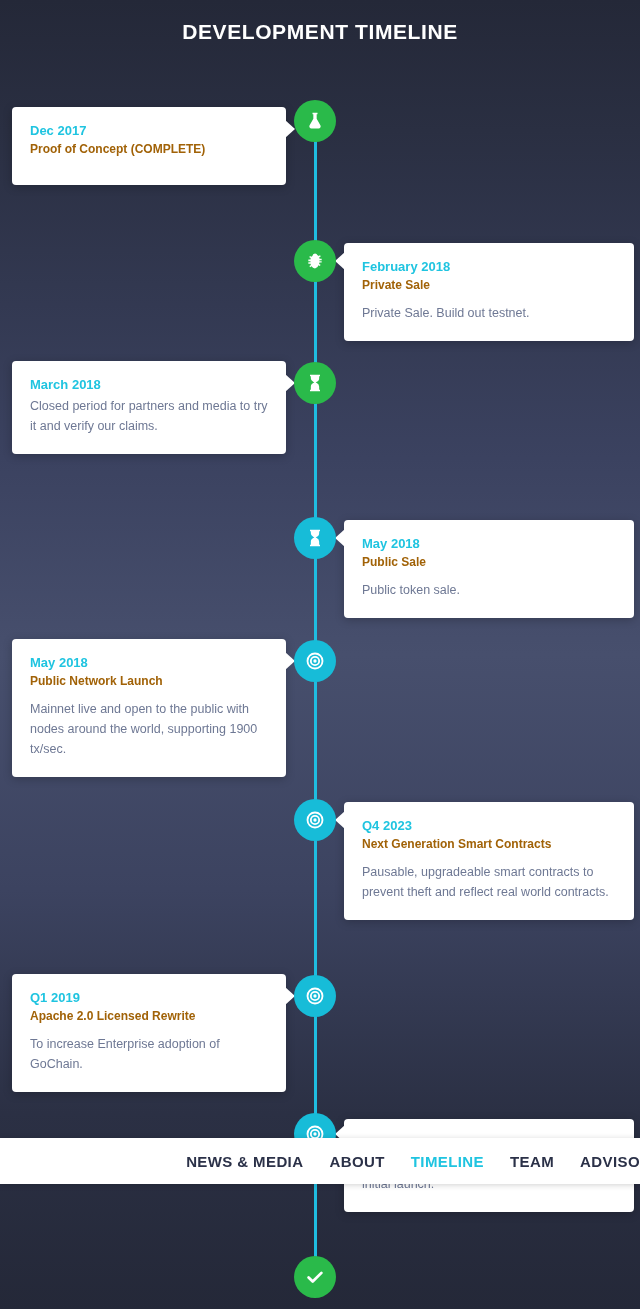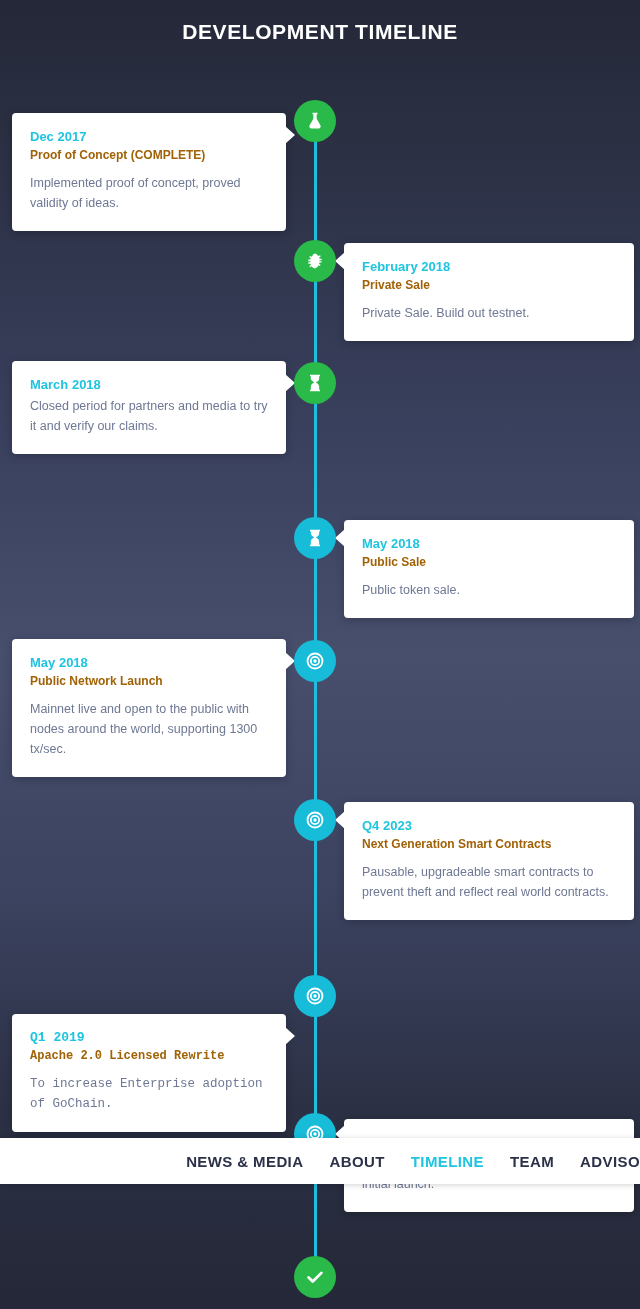--- a/index.html
+++ b/index.html
@@ -146,24 +146,23 @@
   <div class="spine" data-name="timeline-spine"></div>
 
   <div id="entries" data-name="timeline-entries">
       <div class="marker green" data-name="timeline-marker-1" style="top: 100px;">
         <span data-name="flask-icon">
           <svg width="20" height="20" viewBox="0 0 24 24">
             <path fill="white" d="M9 2h6v2h-1v5.2l4.6 8.2A2.6 2.6 0 0 1 16.4 21H7.6a2.6 2.6 0 0 1-2.2-3.6L10 9.2V4H9V2z"></path>
           </svg>
         </span>
       </div>
-      <div class="card left" data-name="timeline-card-1" style="top: 113px; --notch: 13px;">
+      <div class="card left" data-name="timeline-card-1" style="top: 107px; --notch: 13px;">
         <div class="card-date" data-name="card-date">Dec 2017</div>
         <div class="card-title" data-name="card-title">Proof of Concept (COMPLETE)</div>
-        <div class="card-body" data-name="card-body">Implemented proof of concept, proved validity of ideas.</div>
       </div>
       <div class="marker green" data-name="timeline-marker-2" style="top: 240px;">
         <span data-name="bug-icon">
           <svg width="20" height="20" viewBox="0 0 24 24">
             <path fill="white" d="M12 3a3.2 3.2 0 0 1 3 2.1 6 6 0 0 1 1.2.9l1.9-1 .8 1.5-1.8 1c.2.6.3 1.2.3 1.8H20v1.7h-2.6v1.2H20v1.7h-2.7c-.1.6-.2 1.2-.4 1.7l1.8 1-.8 1.5-1.8-1A5 5 0 0 1 12 21a5 5 0 0 1-4.1-2.6l-1.8 1-.8-1.5 1.8-1c-.2-.5-.3-1.1-.4-1.7H4v-1.7h2.6v-1.2H4V10.3h2.6c0-.6.1-1.2.3-1.8l-1.8-1 .8-1.5 1.9 1c.4-.4.8-.7 1.2-.9A3.2 3.2 0 0 1 12 3zm-1.6 6.2h3.2v1.6h-3.2V9.2zm0 3.4h3.2v1.6h-3.2v-1.6z"></path>
           </svg>
         </span>
       </div>
       <div class="card right" data-name="timeline-card-2" style="top: 243px; --notch: 9px;">
         <div class="card-date" data-name="card-date">February 2018</div>
@@ -198,21 +197,21 @@
           <svg width="20" height="20" viewBox="0 0 24 24">
             <circle cx="12" cy="12" r="9" fill="none" stroke="white" stroke-width="2.2"></circle>
             <circle cx="12" cy="12" r="5" fill="none" stroke="white" stroke-width="2.2"></circle>
             <circle cx="12" cy="12" r="2" fill="white"></circle>
           </svg>
         </span>
       </div>
       <div class="card left" data-name="timeline-card-5" style="top: 639px; --notch: 13px;">
         <div class="card-date" data-name="card-date">May 2018</div>
         <div class="card-title" data-name="card-title">Public Network Launch</div>
-        <div class="card-body" data-name="card-body">Mainnet live and open to the public with nodes around the world, supporting 1300 tx/sec.</div>
+        <div class="card-body" data-name="card-body">Mainnet live and open to the public with nodes around the world, supporting 1900 tx/sec.</div>
       </div>
       <div class="marker cyan" data-name="timeline-marker-6" style="top: 799px;">
         <span data-name="target-icon">
           <svg width="20" height="20" viewBox="0 0 24 24">
             <circle cx="12" cy="12" r="9" fill="none" stroke="white" stroke-width="2.2"></circle>
             <circle cx="12" cy="12" r="5" fill="none" stroke="white" stroke-width="2.2"></circle>
             <circle cx="12" cy="12" r="2" fill="white"></circle>
           </svg>
         </span>
       </div>
@@ -223,21 +222,21 @@
       </div>
       <div class="marker cyan" data-name="timeline-marker-7" style="top: 975px;">
         <span data-name="target-icon">
           <svg width="20" height="20" viewBox="0 0 24 24">
             <circle cx="12" cy="12" r="9" fill="none" stroke="white" stroke-width="2.2"></circle>
             <circle cx="12" cy="12" r="5" fill="none" stroke="white" stroke-width="2.2"></circle>
             <circle cx="12" cy="12" r="2" fill="white"></circle>
           </svg>
         </span>
       </div>
-      <div class="card left" data-name="timeline-card-7" style="top: 1014px; font-family: Liberation Mono, monospace; --notch: 13px;">
+      <div class="card left" data-name="timeline-card-7" style="top: 974px; --notch: 13px;">
         <div class="card-date" data-name="card-date">Q1 2019</div>
         <div class="card-title" data-name="card-title">Apache 2.0 Licensed Rewrite</div>
         <div class="card-body" data-name="card-body">To increase Enterprise adoption of GoChain.</div>
       </div>
       <div class="marker cyan" data-name="timeline-marker-8" style="top: 1113px;">
         <span data-name="target-icon">
           <svg width="20" height="20" viewBox="0 0 24 24">
             <circle cx="12" cy="12" r="9" fill="none" stroke="white" stroke-width="2.2"></circle>
             <circle cx="12" cy="12" r="5" fill="none" stroke="white" stroke-width="2.2"></circle>
             <circle cx="12" cy="12" r="2" fill="white"></circle>

